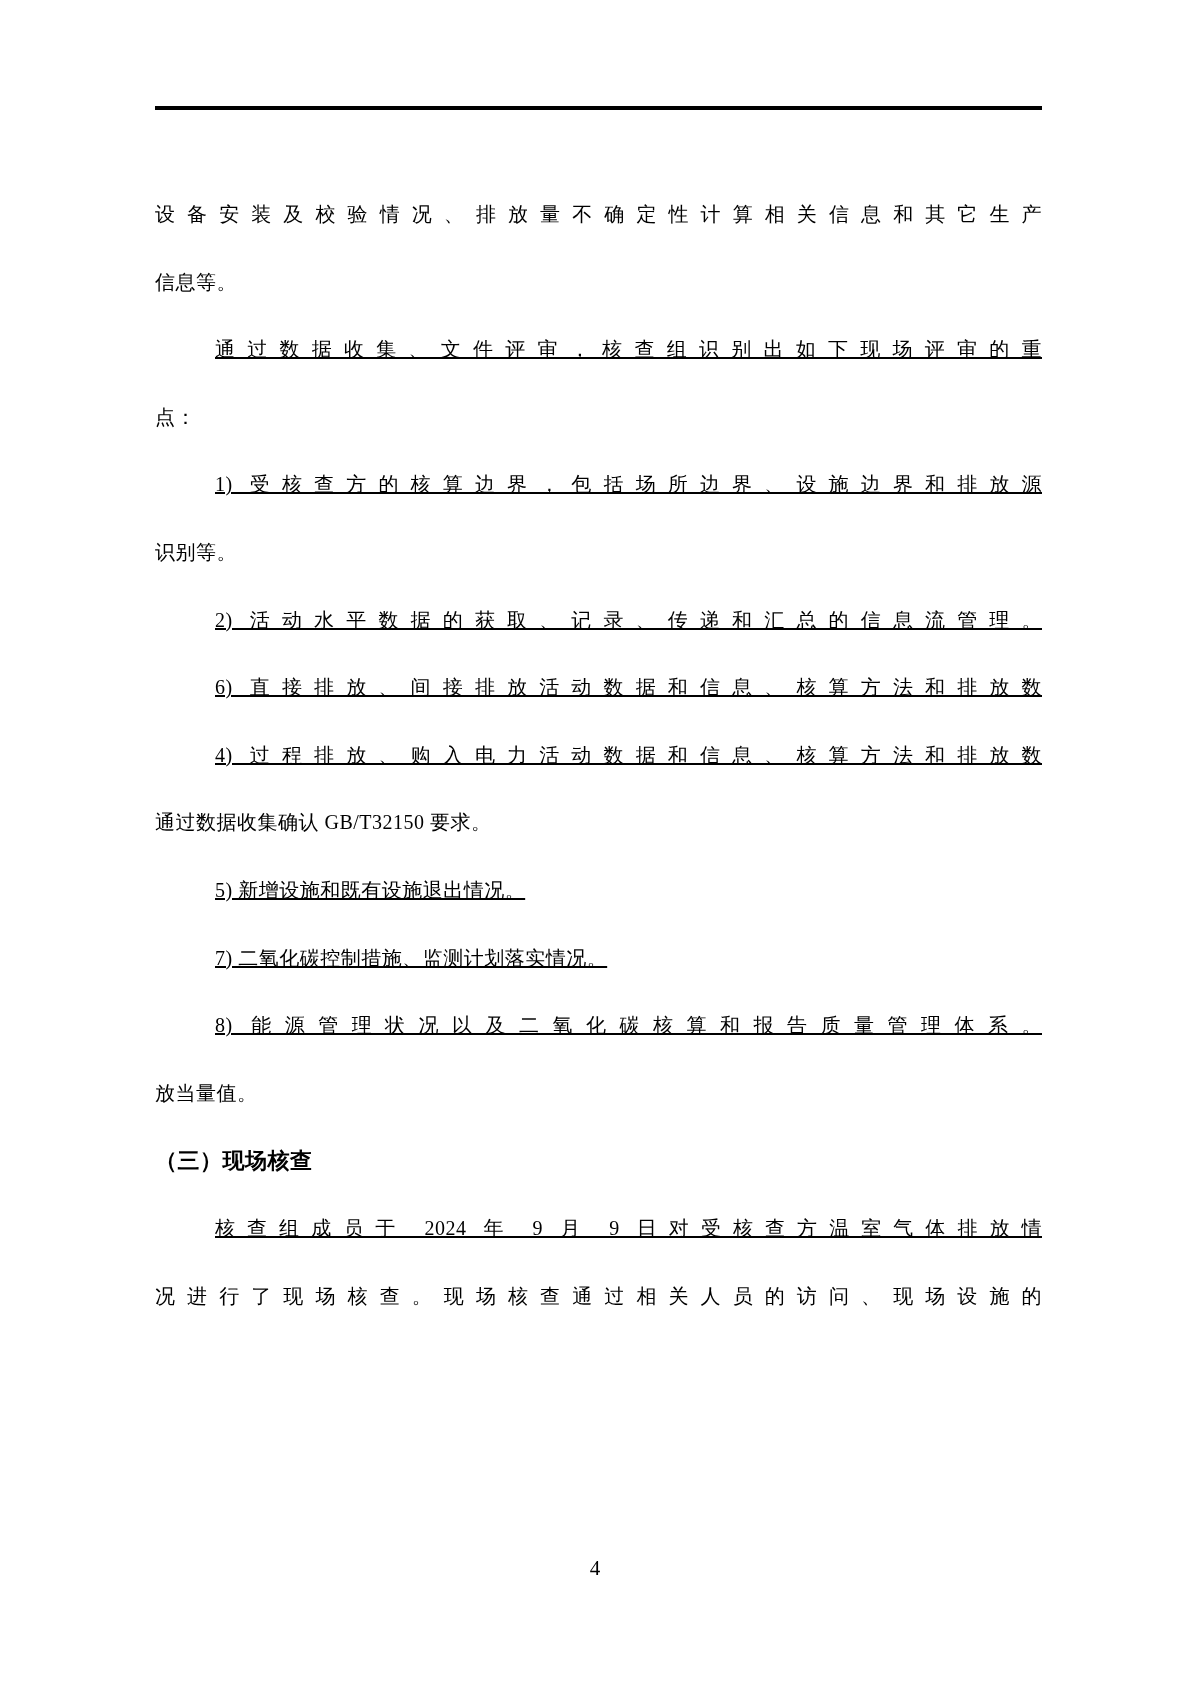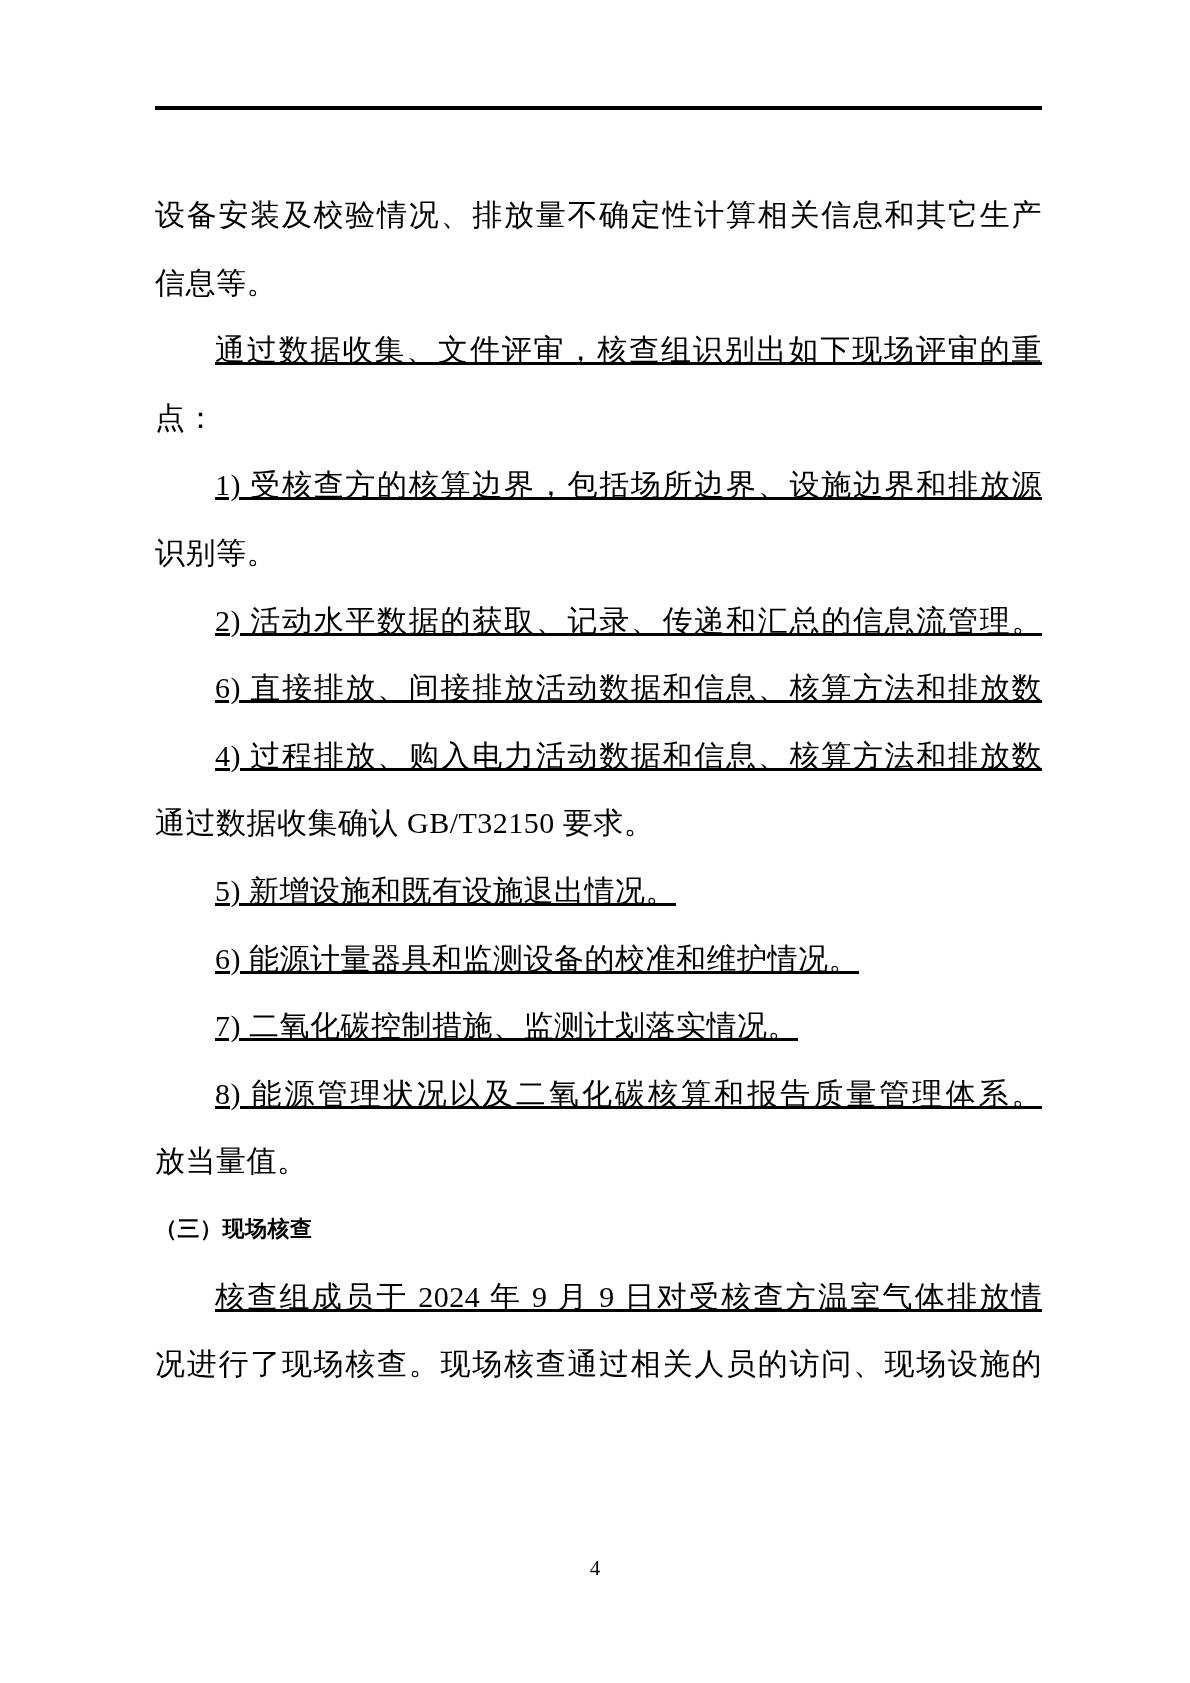--- a/index.html
+++ b/index.html
@@ -24,21 +24,21 @@
     height: 4px;
     background: #000000;
   }
   .body-text {
     position: absolute;
     left: 155px;
     top: 181px;
     width: 887px;
   }
   .line {
-    font-size: 30px;
+    font-size: 20px;
     line-height: 67.6px;
     letter-spacing: 0.5px;
     text-align: left;
     white-space: normal;
   }
   .line.indent {
     text-indent: 60px;
     text-decoration: underline;
   }
   .line.justify {
@@ -74,21 +74,20 @@
       <div class="line">信息等。</div>
       <div class="line indent justify">通过数据收集、文件评审，核查组识别出如下现场评审的重</div>
       <div class="line">点：</div>
       <div class="line indent justify">1) 受核查方的核算边界，包括场所边界、设施边界和排放源</div>
       <div class="line">识别等。</div>
       <div class="line indent justify">2) 活动水平数据的获取、记录、传递和汇总的信息流管理。</div>
       <div class="line indent justify">6) 直接排放、间接排放活动数据和信息、核算方法和排放数</div>
       <div class="line indent justify">4) 过程排放、购入电力活动数据和信息、核算方法和排放数</div>
       <div class="line">通过数据收集确认 GB/T32150 要求。</div>
       <div class="line indent">5) 新增设施和既有设施退出情况。</div>
-      <div class="line indent">6) 能源计量器具和监测设备的校准和维护情况。</div>
       <div class="line indent">7) 二氧化碳控制措施、监测计划落实情况。</div>
       <div class="line indent justify">8) 能源管理状况以及二氧化碳核算和报告质量管理体系。</div>
       <div class="line">放当量值。</div>
       <div class="line heading">（三）现场核查</div>
       <div class="line indent justify">核查组成员于 2024 年 9 月 9 日对受核查方温室气体排放情</div>
       <div class="line justify">况进行了现场核查。现场核查通过相关人员的访问、现场设施的</div>
     </div>
 
   <div class="footer">
     <span class="page-number">4</span>

